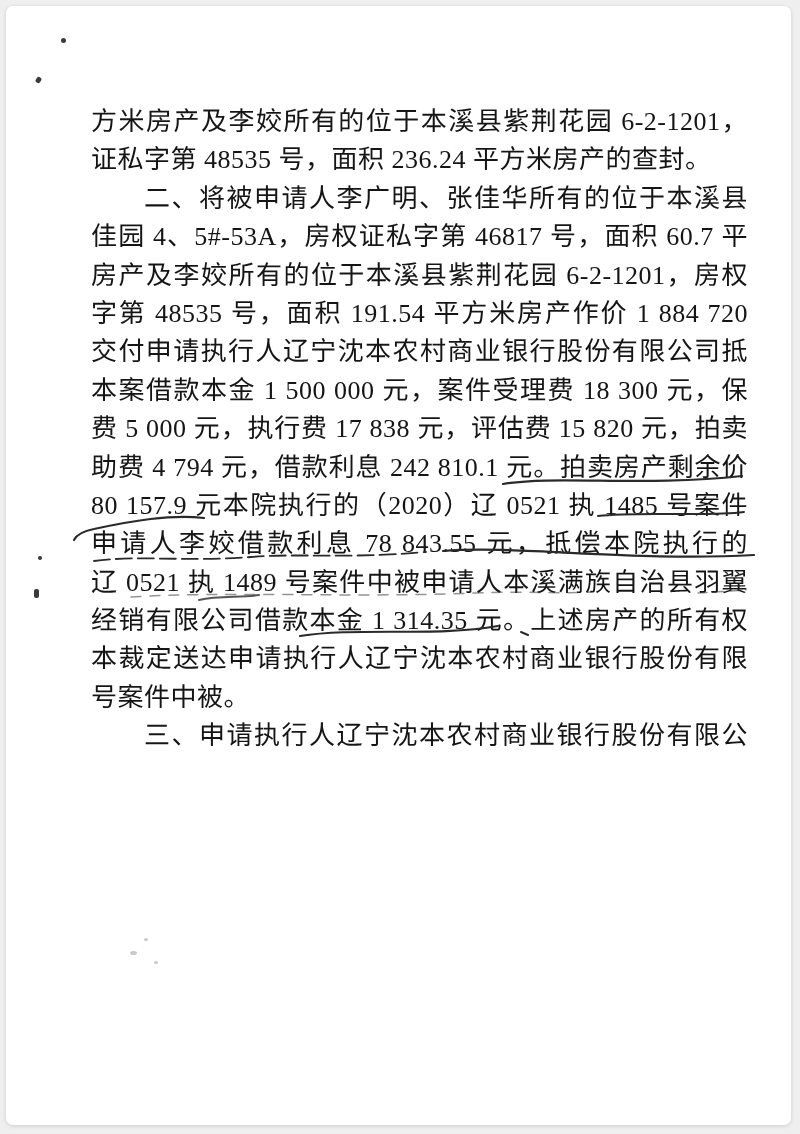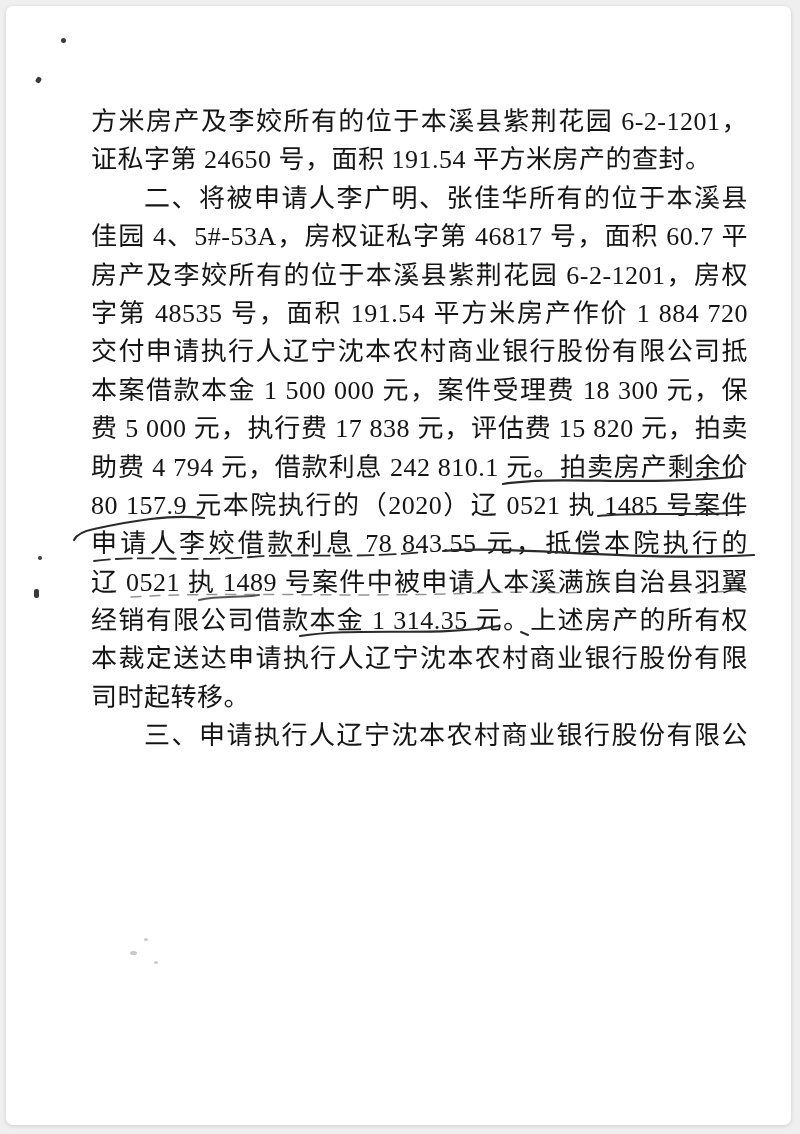--- a/index.html
+++ b/index.html
@@ -63,35 +63,35 @@
     background: #c9c9c9;
   }
 </style>
 </head>
 <body>
 
 <div class="paper">
 
   <div class="text-block">
       <div class="line">方米房产及李姣所有的位于本溪县紫荆花园 6-2-1201，房权</div>
-      <div class="line para-end">证私字第 24650 号，面积 191.54 平方米房产的查封。</div>
+      <div class="line para-end">证私字第 48535 号，面积 236.24 平方米房产的查封。</div>
       <div class="line indent">二、将被申请人李广明、张佳华所有的位于本溪县隆熙</div>
       <div class="line">佳园 4、5#-53A，房权证私字第 46817 号，面积 60.7 平方米</div>
       <div class="line">房产及李姣所有的位于本溪县紫荆花园 6-2-1201，房权证私</div>
       <div class="line">字第 48535 号，面积 191.54 平方米房产作价 1 884 720 元，</div>
       <div class="line">交付申请执行人辽宁沈本农村商业银行股份有限公司抵偿</div>
       <div class="line">本案借款本金 1 500 000 元，案件受理费 18 300 元，保全</div>
       <div class="line">费 5 000 元，执行费 17 838 元，评估费 15 820 元，拍卖辅</div>
       <div class="line">助费 4 794 元，借款利息 242 810.1 元。拍卖房产剩余价值</div>
       <div class="line">80 157.9 元本院执行的（2020）辽 0521 执 1485 号案件中被</div>
       <div class="line">申请人李姣借款利息 78 843.55 元，抵偿本院执行的（2020）</div>
       <div class="line">辽 0521 执 1489 号案件中被申请人本溪满族自治县羽翼物资</div>
       <div class="line">经销有限公司借款本金 1 314.35 元。上述房产的所有权自</div>
       <div class="line">本裁定送达申请执行人辽宁沈本农村商业银行股份有限公</div>
-      <div class="line para-end">司时起转移。</div>
+      <div class="line para-end">号案件中被。</div>
       <div class="line indent">三、申请执行人辽宁沈本农村商业银行股份有限公司可</div>
     </div>
 
   <svg class="pen-marks" width="800" height="1134" viewBox="0 0 800 1134">
     <g fill="none" stroke="#2a2a2a" stroke-linecap="round">
 
       <path d="M497,478 C550,469 640,481 736,470" stroke-width="2.2"></path>
 
       <path d="M68,534 Q72,526 88,523 C125,515 165,508 198,512" stroke-width="2.2"></path>
 

